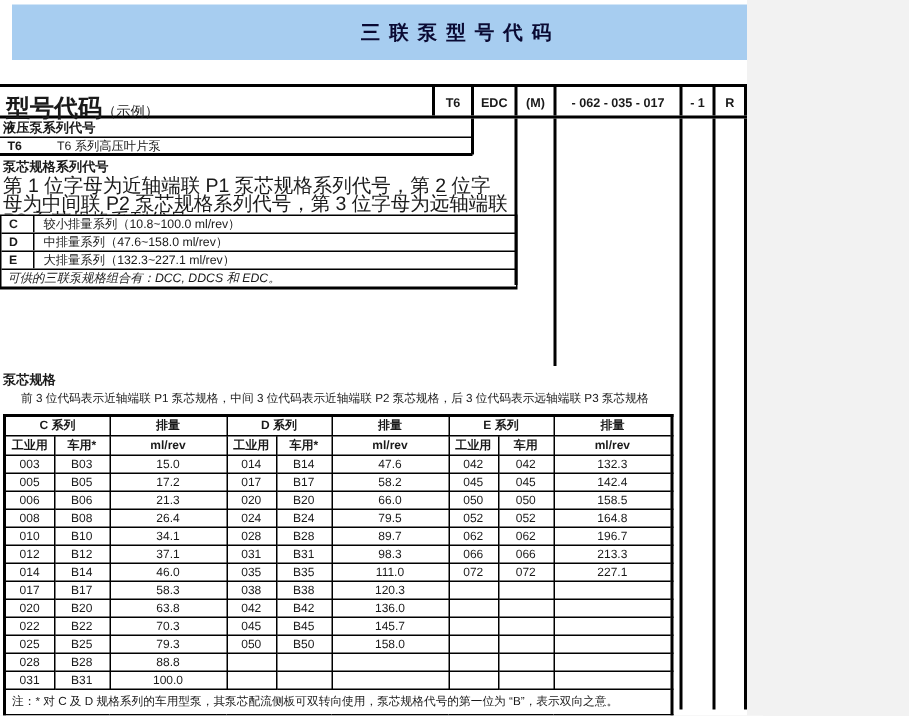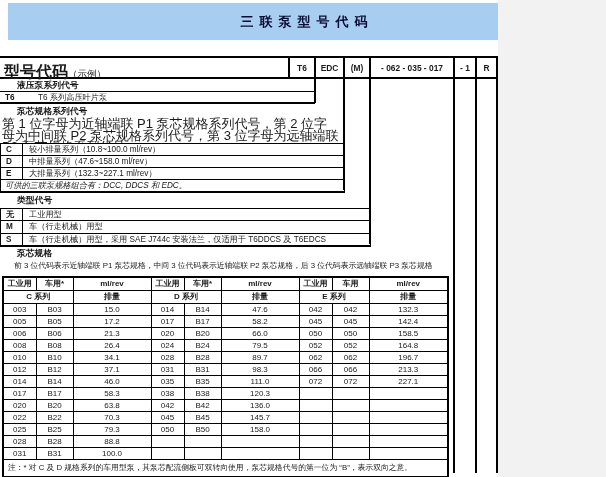--- a/index.html
+++ b/index.html
@@ -22,21 +22,21 @@
   .model-label b{font-size:16px;}
   .code-cell{
     position:absolute;top:0;bottom:0;border-left:2px solid #000;box-sizing:border-box;
     display:flex;align-items:center;justify-content:center;
     font-size:8.4px;font-weight:bold;white-space:nowrap;overflow:hidden;
   }
   .code-cell.last{border-right:2px solid #000;}
   
   .vline{position:absolute;width:2px;background:#000;}
   
-  .sec-title{font-size:8.8px;font-weight:bold;white-space:nowrap;padding-left:17px;}
+  .sec-title{font-size:8.8px;font-weight:bold;white-space:nowrap;padding-left:2px;}
   .sec-desc{font-size:13px;line-height:11.5px;padding-left:2px;}
   .rows-box{position:absolute;left:0;border:1px solid #000;border-bottom:2px solid #000;box-sizing:border-box;background:#fff;}
   .rule-row{display:flex;border-bottom:1px solid #000;align-items:center;height:11px;font-size:8.2px;white-space:nowrap;overflow:hidden;}
   .rule-row:last-child{border-bottom:none;}
   .rule-row .code{width:22px;flex:0 0 22px;border-right:1px solid #000;font-weight:bold;padding-left:5px;box-sizing:border-box;align-self:stretch;display:flex;align-items:center;}
   .rule-row .code.wide{width:32px;flex:0 0 32px;border-right:none;}
   .rule-row .desc{padding-left:6px;}
   .rule-row.noborder-code .code{border-right:none;}
   .rule-row.fullspan{padding-left:4px;font-style:italic;}
   
@@ -106,73 +106,56 @@
           <span class="desc">中排量系列（47.6~158.0 ml/rev）</span>
         </div>
         <div class="rule-row">
           <span class="code">E</span>
           <span class="desc">大排量系列（132.3~227.1 ml/rev）</span>
         </div>
         <div class="rule-row fullspan">可供的三联泵规格组合有：DCC, DDCS 和 EDC。</div>
       </div>
   </div>
 
-  <div class="sec3">
-    <span class="sec-title">类型代号</span>
-    <div class="rows-box" id="sec3-rows">
-        <div class="rule-row">
-          <span class="code">无</span>
-          <span class="desc">工业用型</span>
-        </div>
-        <div class="rule-row">
-          <span class="code">M</span>
-          <span class="desc">车（行走机械）用型</span>
-        </div>
-        <div class="rule-row">
-          <span class="code">S</span>
-          <span class="desc">车（行走机械）用型，采用 SAE J744c 安装法兰，仅适用于 T6DDCS 及 T6EDCS</span>
-        </div>
-      </div>
-  </div>
 
   <span class="sec-title sec4-title">泵芯规格</span>
   <div class="sec4-desc">前 3 位代码表示近轴端联 P1 泵芯规格，中间 3 位代码表示近轴端联 P2 泵芯规格，后 3 位代码表示远轴端联 P3 泵芯规格</div>
 
   <table class="spec" id="spec-table">
     <colgroup>
       <col style="width:33px">
         <col style="width:37px">
         <col style="width:78px">
       <col style="width:33px">
         <col style="width:37px">
         <col style="width:78px">
       <col style="width:33px">
         <col style="width:37px">
         <col style="width:79px">
     </colgroup>
     <thead id="spec-thead">
         <tr>
+          <th colspan="2">C 系列</th>
+          <th>排量</th>
+          <th colspan="2">D 系列</th>
+          <th>排量</th>
+          <th colspan="2">E 系列</th>
+          <th>排量</th>
+        </tr>
+        <tr>
           <th>工业用</th>
           <th>车用*</th>
           <th>ml/rev</th>
           <th>工业用</th>
           <th>车用*</th>
           <th>ml/rev</th>
           <th>工业用</th>
           <th>车用</th>
           <th>ml/rev</th>
         </tr>
-        <tr>
-          <th colspan="2">C 系列</th>
-          <th>排量</th>
-          <th colspan="2">D 系列</th>
-          <th>排量</th>
-          <th colspan="2">E 系列</th>
-          <th>排量</th>
-        </tr>
       </thead>
     <tbody id="spec-tbody">
         <tr>
           <td>003</td>
           <td>B03</td>
           <td>15.0</td>
           <td>014</td>
           <td>B14</td>
           <td>47.6</td>
           <td>042</td>

